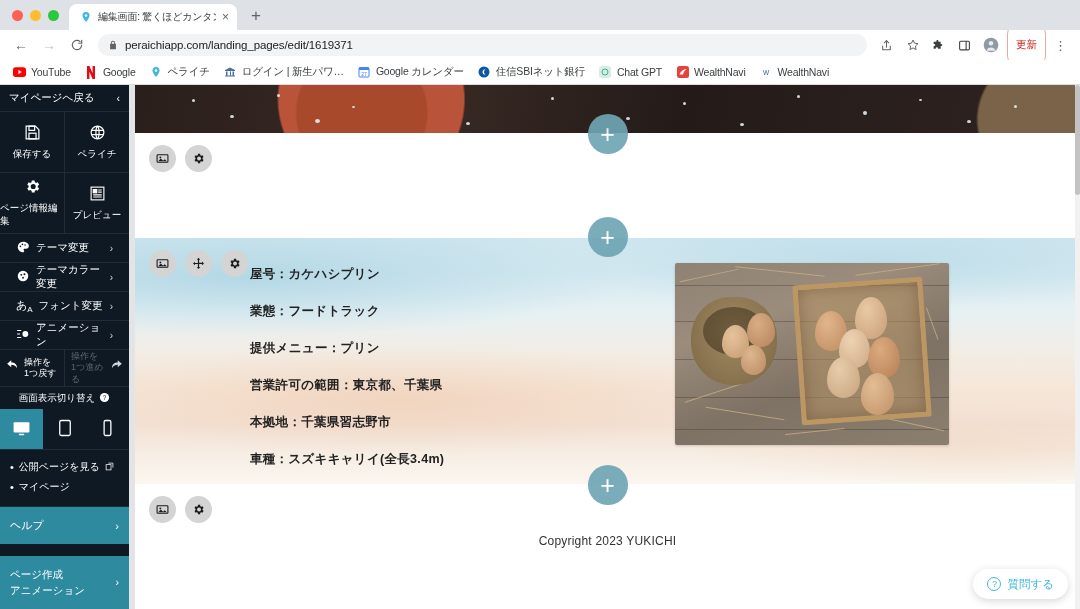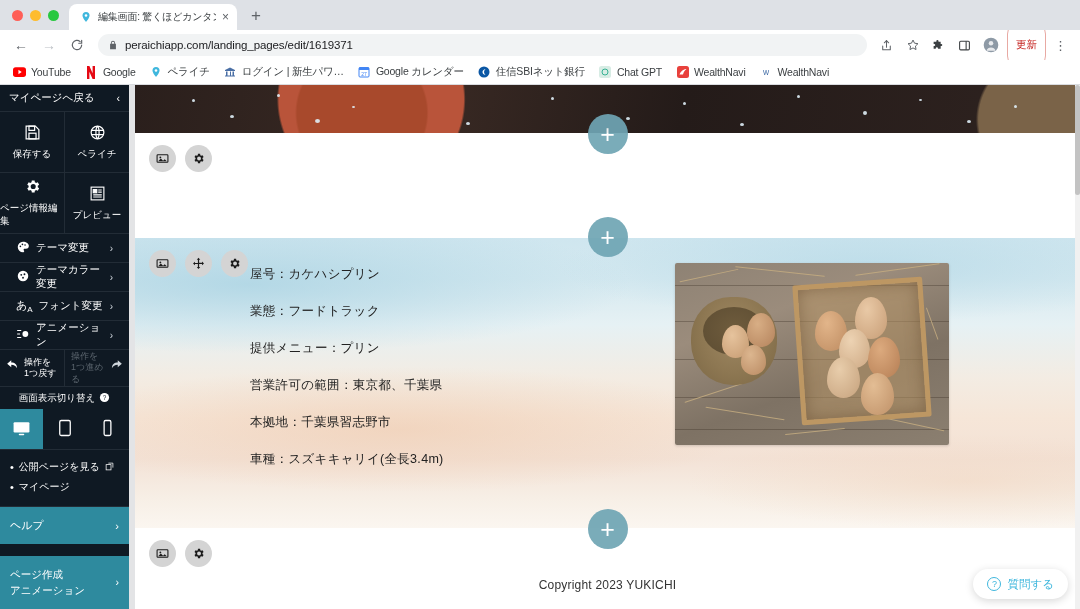--- a/index.html
+++ b/index.html
@@ -159,25 +159,26 @@
 
   .sec-title-wrap { text-align: center; padding-top: 20px; }
   .sec-title {
     font-size: 21px; font-weight: 700; color: #111; letter-spacing: 1px;
   }
   .sec-rule { width: 126px; height: 2px; background: #5bc8dd; margin: 9px auto 0; }
   .sec-sub { font-size: 13px; color: #2b2b2b; margin-top: 12px; letter-spacing: .4px; }
 
   
   .about {
-    position: relative; height: 290px; overflow: hidden;
+    position: relative; height: 246px; overflow: hidden;
     background:
       linear-gradient(180deg,
         #cfe6ef 0%, #d5e9f0 14%, #e6f1f4 30%,
         #f3ece3 48%, #f6e6d8 62%, #f3e2d6 76%, #f7efe6 90%, #fbf6f0 100%);
+    font-weight: bold;
   }
   .about::before {
     content:""; position:absolute; inset:0;
     background:
       radial-gradient(ellipse 58% 34% at 12% 16%, rgba(168,210,226,.75) 0%, rgba(168,210,226,0) 70%),
       radial-gradient(ellipse 46% 26% at 78% 10%, rgba(176,214,229,.6) 0%, rgba(176,214,229,0) 72%),
       radial-gradient(ellipse 52% 30% at 28% 66%, rgba(238,200,171,.55) 0%, rgba(238,200,171,0) 72%),
       radial-gradient(ellipse 40% 22% at 88% 84%, rgba(240,210,186,.45) 0%, rgba(240,210,186,0) 74%);
   }
   .about-inner { position: relative; display: flex; height: 100%; z-index: 2; }

